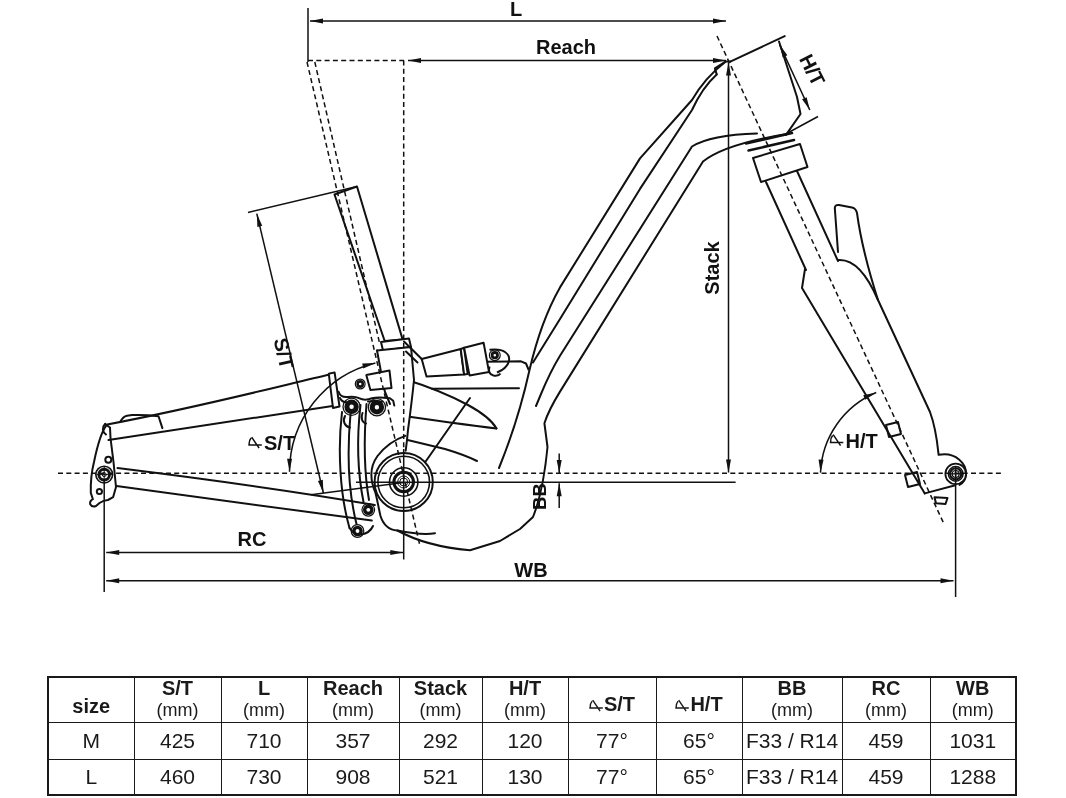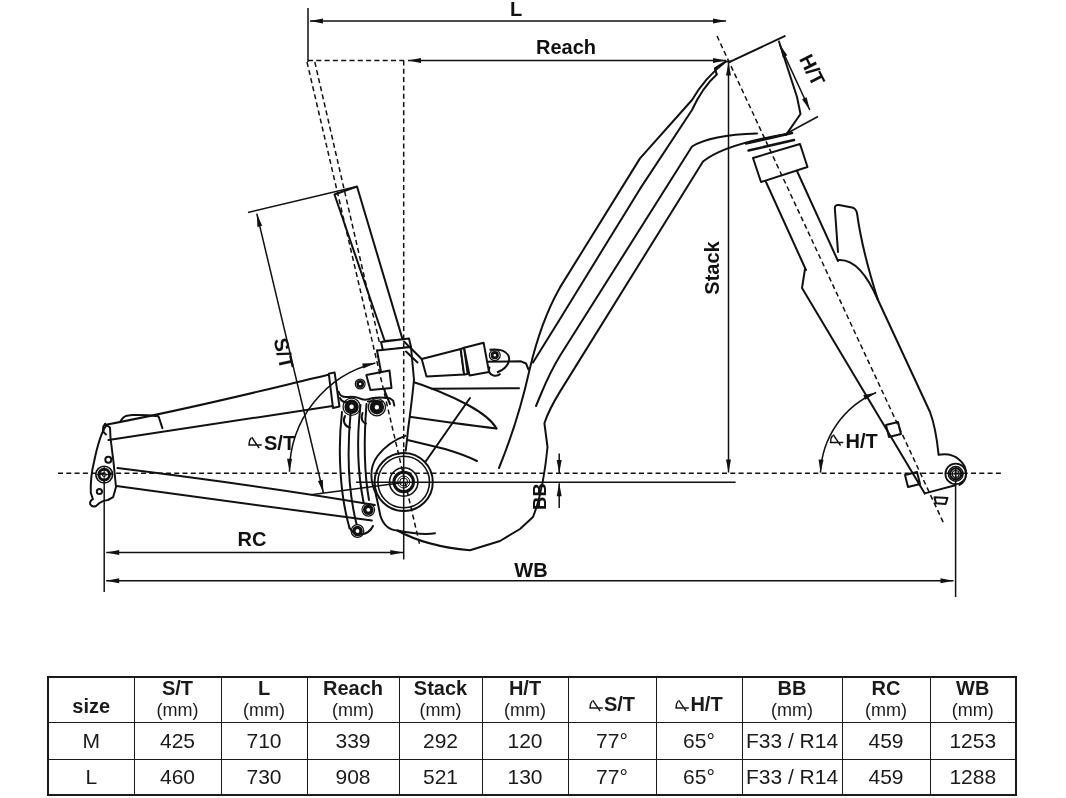--- a/index.html
+++ b/index.html
@@ -249,28 +249,28 @@
               <path d="M3.7,1.2 L11.1,12.2 M0.3,9.05 L13.8,9.05 M3.1,2.1 A8.5,8.5 0 0 0 1.2,8.3" stroke="#1a1a1a" stroke-width="1.4" fill="none"></path>
             </svg>H/T</td>
 <td class="hd">BB<br><span class="mm">(mm)</span></td>
 <td class="hd">RC<br><span class="mm">(mm)</span></td>
 <td class="hd">WB<br><span class="mm">(mm)</span></td>
 </tr>
 <tr class="r2 dt">
 <td>M</td>
           <td>425</td>
           <td>710</td>
-          <td>339</td>
+          <td>357</td>
           <td>292</td>
           <td>120</td>
           <td>77°</td>
           <td>65°</td>
           <td>F33 / R14</td>
           <td>459</td>
-          <td>1253</td>
+          <td>1031</td>
 </tr>
 <tr class="r3 dt">
 <td>L</td>
           <td>460</td>
           <td>730</td>
           <td>908</td>
           <td>521</td>
           <td>130</td>
           <td>77°</td>
           <td>65°</td>

